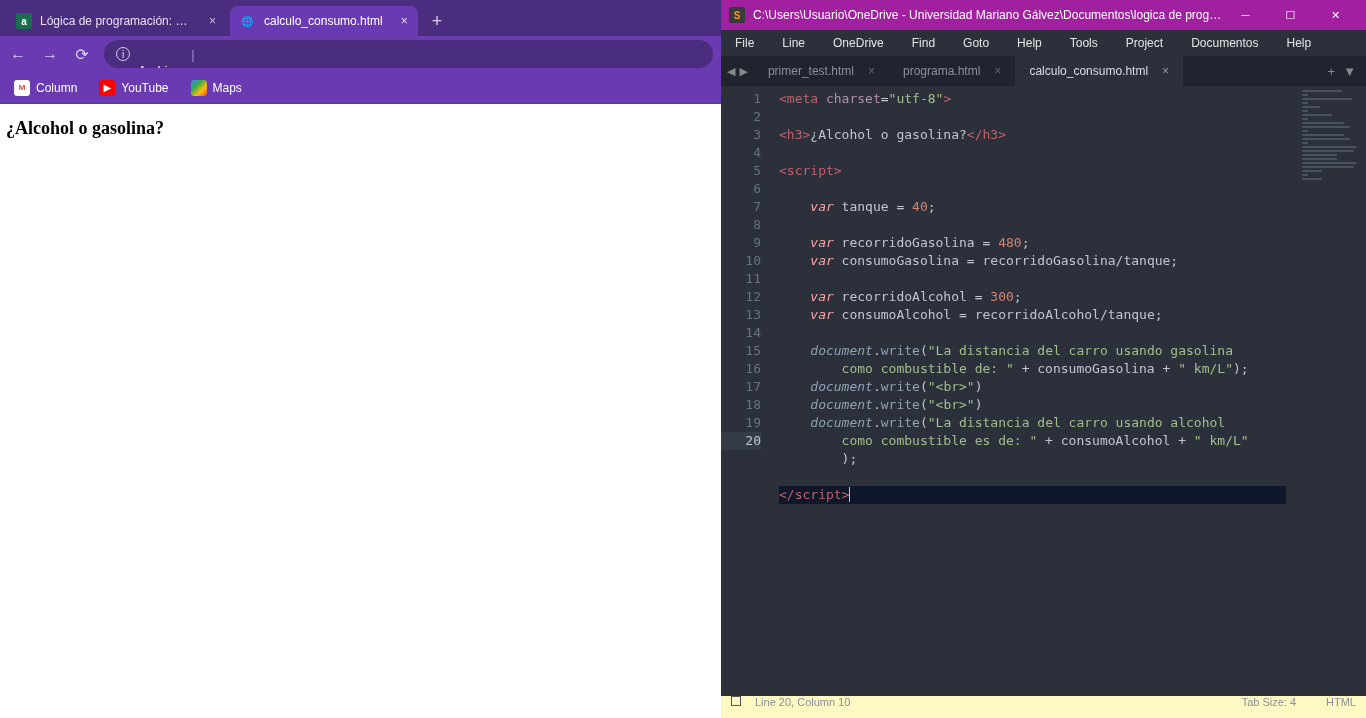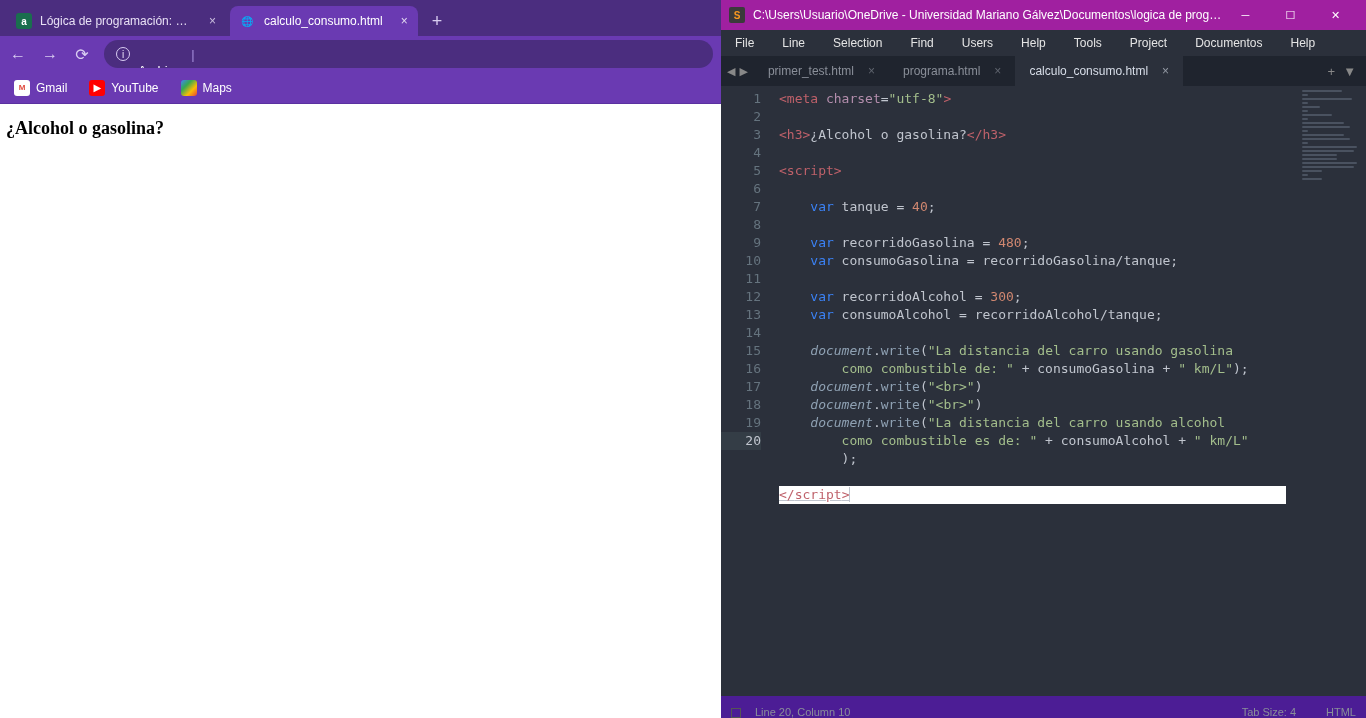--- a/index.html
+++ b/index.html
@@ -46,34 +46,34 @@
 .stab-nav { display: flex; align-items: center; padding: 0 6px; color: #888; gap: 4px; }
 .stab-nav span { cursor: pointer; font-size: 11px; }
 .stab { display: flex; align-items: center; padding: 0 14px; color: #8a8f99; font-size: 12px; cursor: pointer; position: relative; }
 .stab.active { background: #2b303b; color: #d8dee9; }
 .stab .x { margin-left: 14px; opacity: 0.6; }
 .stab-right { margin-left: auto; display: flex; align-items: center; padding: 0 10px; color: #888; gap: 8px; }
 .subl-body { flex: 1; display: flex; position: relative; overflow: hidden; }
 .gutter { width: 50px; background: #2b303b; text-align: right; padding: 4px 10px 4px 0; color: #65737e; font-family: Consolas, monospace; font-size: 13px; line-height: 18px; user-select: none; }
 .gutter .gl.active { color: #c0c5ce; background: #343d46; }
 .code { flex: 1; padding: 4px 0 4px 8px; font-family: Consolas, monospace; font-size: 13px; line-height: 18px; color: #c0c5ce; white-space: pre; }
-.code .cl.active { background: #ffffff; text-decoration: underline; }
+.code .cl.active { background: #0f172a; }
 .minimap { width: 80px; background: #2b303b; position: relative; }
 .minimap-inner { position: absolute; top: 4px; right: 4px; width: 60px; }
 .minimap-inner .mline { height: 2px; margin-bottom: 2px; background: #4a5260; border-radius: 1px; }
-.subl-status { background: #4c1d95; height: 22px; display: flex; align-items: flex-end; padding: 0 10px; color: #8a8f99; font-size: 11px; }
+.subl-status { background: #fef9c3; height: 22px; display: flex; align-items: flex-start; padding: 0 10px; color: #8a8f99; font-size: 11px; }
 .subl-status .sp { border: 1px solid #555; width: 10px; height: 10px; margin-right: 14px; }
 .subl-status .right { margin-left: auto; display: flex; gap: 30px; }
 
 
 .pn { color: #bf616a; } 
 .tg { color: #bf616a; } 
 .at { color: #b48ead; } 
 .st { color: #a3be8c; } 
-.kw { color: #3b82f6; }
+.kw { color: #fca5a5; font-style: italic; }
 .op { color: #c0c5ce; }
 .nu { color: #d08770; } 
 .ob { color: #8fa1b3; font-style: italic; } 
 .fn { color: #8fa1b3; }
 .caret { border-left: 1px solid #c0c5ce; }
 </style>
 </head>
 <body>
 
 <div class="chrome">
@@ -96,21 +96,21 @@
     <span class="nav-ico">⟳</span>
     <div class="addrbar">
       <span class="info">i</span>
       <span class="archivo">Archivo</span>
       <span class="sep">|</span>
     </div>
   </div>
   <div class="chrome-bm">
     <div class="bm-item">
       <span class="bm-ico bm-gmail">M</span>
-      <span>Gmail</span>
+      <span>Column</span>
     </div>
     <div class="bm-item">
       <span class="bm-ico bm-yt">▶</span>
       <span>YouTube</span>
     </div>
     <div class="bm-item">
       <span class="bm-ico bm-maps"></span>
       <span>Maps</span>
     </div>
   </div>
@@ -127,23 +127,23 @@
     <span class="ttxt">C:\Users\Usuario\OneDrive - Universidad Mariano Gálvez\Documentos\logica de progra...</span>
     <div class="winbtns">
       <span class="winbtn">─</span>
       <span class="winbtn">☐</span>
       <span class="winbtn close">✕</span>
     </div>
   </div>
   <div class="subl-menu">
     <span>File</span>
     <span>Line</span>
-    <span>Selection</span>
+    <span>OneDrive</span>
     <span>Find</span>
-    <span>Users</span>
+    <span>Goto</span>
     <span>Help</span>
     <span>Tools</span>
     <span>Project</span>
     <span>Documentos</span>
     <span>Help</span>
   </div>
   <div class="subl-tabs">
     <div class="stab-nav">
       <span>◀</span>
       <span>▶</span>

